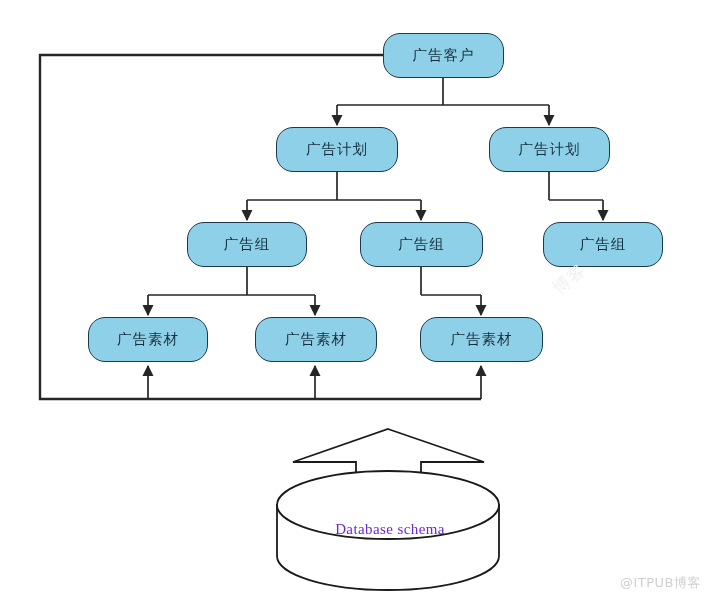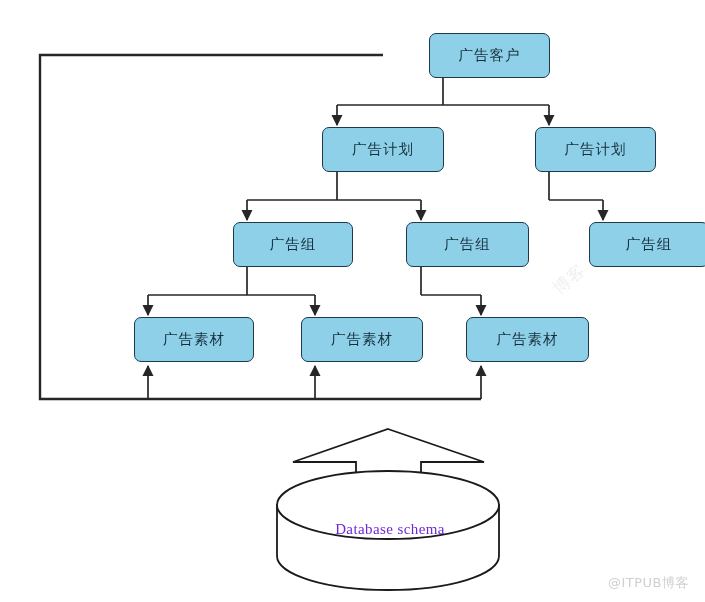--- a/index.html
+++ b/index.html
@@ -26,44 +26,43 @@
     height: 602px;
     pointer-events: none;
   }
   .node {
     position: absolute;
     box-sizing: border-box;
     display: flex;
     align-items: center;
     justify-content: center;
     border: 1.6px solid #1d394e;
-    border-radius: 7px;
+    border-radius: 17px;
     background: #8ed0e8;
     color: #12303f;
     font-size: 14.5px;
     letter-spacing: 1px;
     font-family: "DejaVu Sans", "Liberation Sans", sans-serif;
     line-height: 1;
     text-shadow: 0 0 1px rgba(255,255,255,0.15);
-    margin-left: 46px;
   }
   .db-label {
     position: absolute;
     left: 275px;
     top: 521px;
     width: 230px;
     text-align: center;
     font-family: "Liberation Serif", "DejaVu Serif", serif;
     font-size: 15px;
     color: #6d28d9;
     letter-spacing: 0.4px;
   }
   .wm-corner {
     position: absolute;
-    right: 16px;
+    right: 4px;
     bottom: 10px;
     font-size: 13px;
     color: #cfcfcf;
     font-family: "DejaVu Sans", "Liberation Sans", sans-serif;
     letter-spacing: 0.5px;
   }
   .wm-diag {
     position: absolute;
     left: 548px;
     top: 282px;

